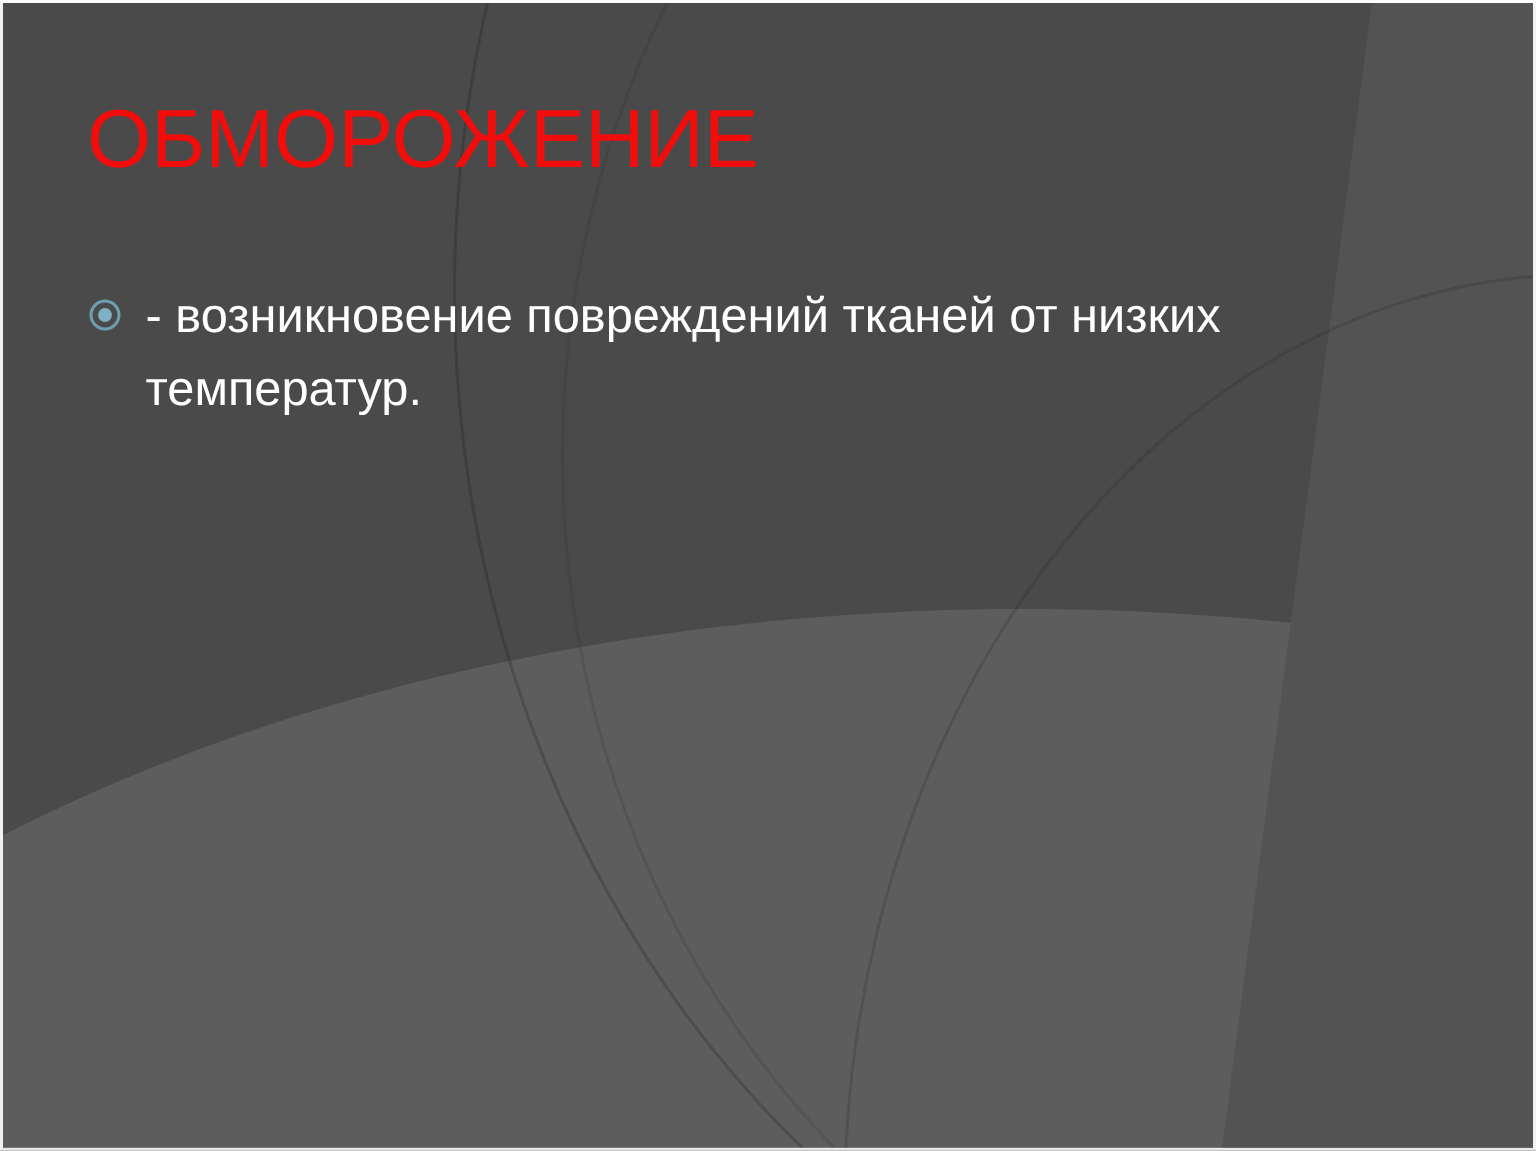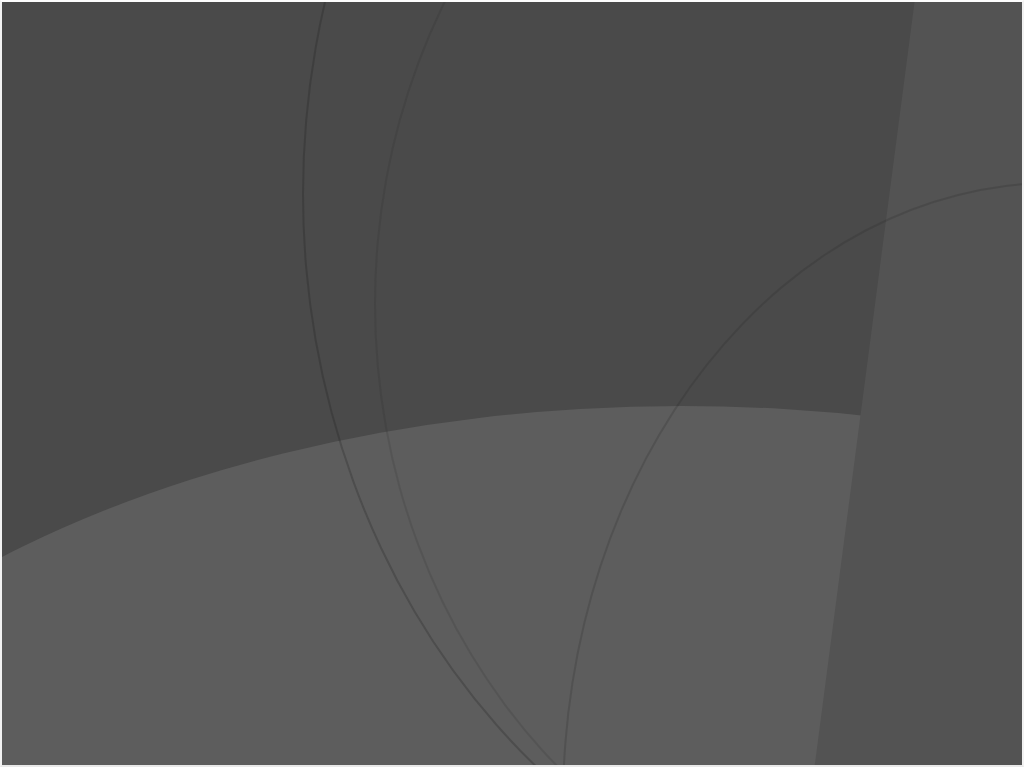--- a/index.html
+++ b/index.html
@@ -152,16 +152,28 @@
   <div class="bg-layer">
     <div class="bottom-field"></div>
     <div class="right-wedge"></div>
     <div class="arc-right"></div>
     <div class="arc-mid"></div>
     <div class="arc-bottom"></div>
   </div>
 
   <div class="content">
 
+    <h1 class="slide-title">ОБМОРОЖЕНИЕ</h1>
 
+    <ul class="body-list">
+      <li class="bullet-row">
+        <span class="bullet-icon">
+          <svg width="24" height="24" viewBox="0 0 24 24" aria-hidden="true">
+            <circle cx="12" cy="12" r="9.3" fill="none" stroke="#6E9FB0" stroke-width="2"></circle>
+            <circle cx="12" cy="12" r="4.6" fill="#7FB0C4"></circle>
+          </svg>
+        </span>
+        <span class="bullet-text">- возникновение повреждений тканей от низких температур.</span>
+      </li>
+    </ul>
 
   </div>
 </div>
 
 </body></html>

